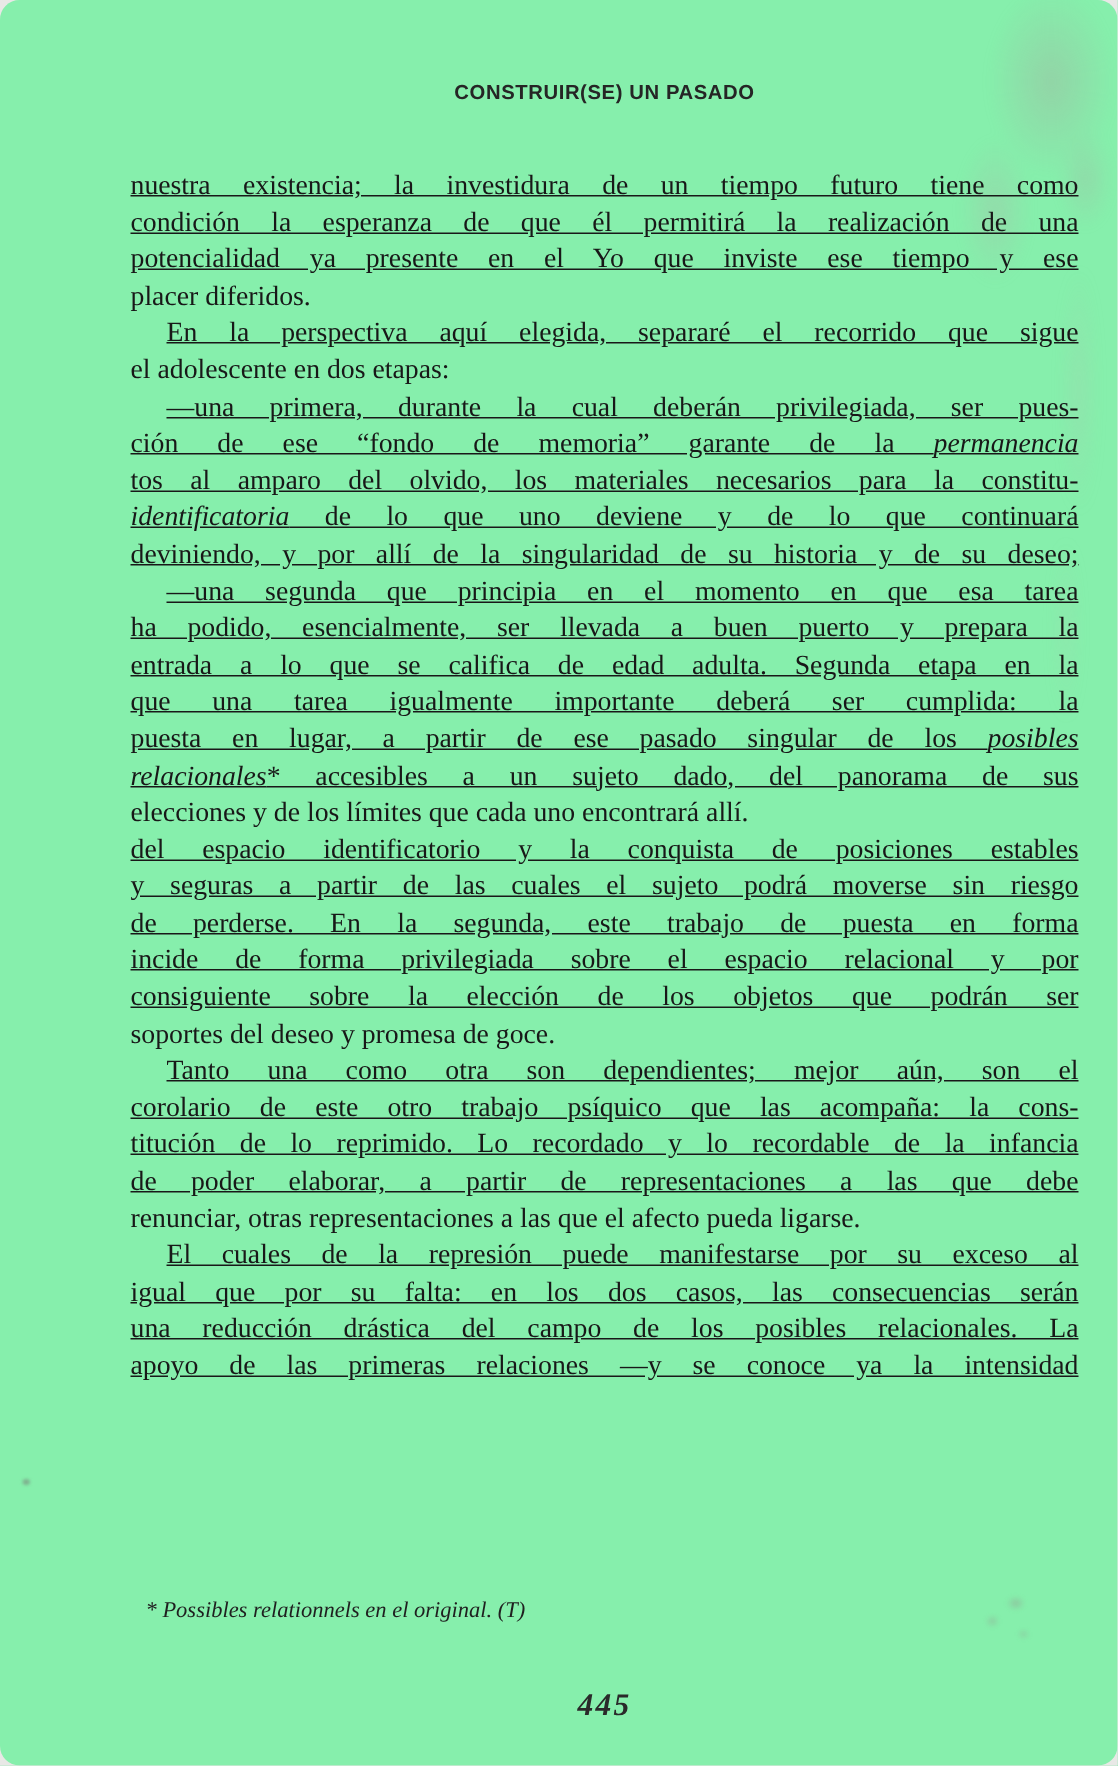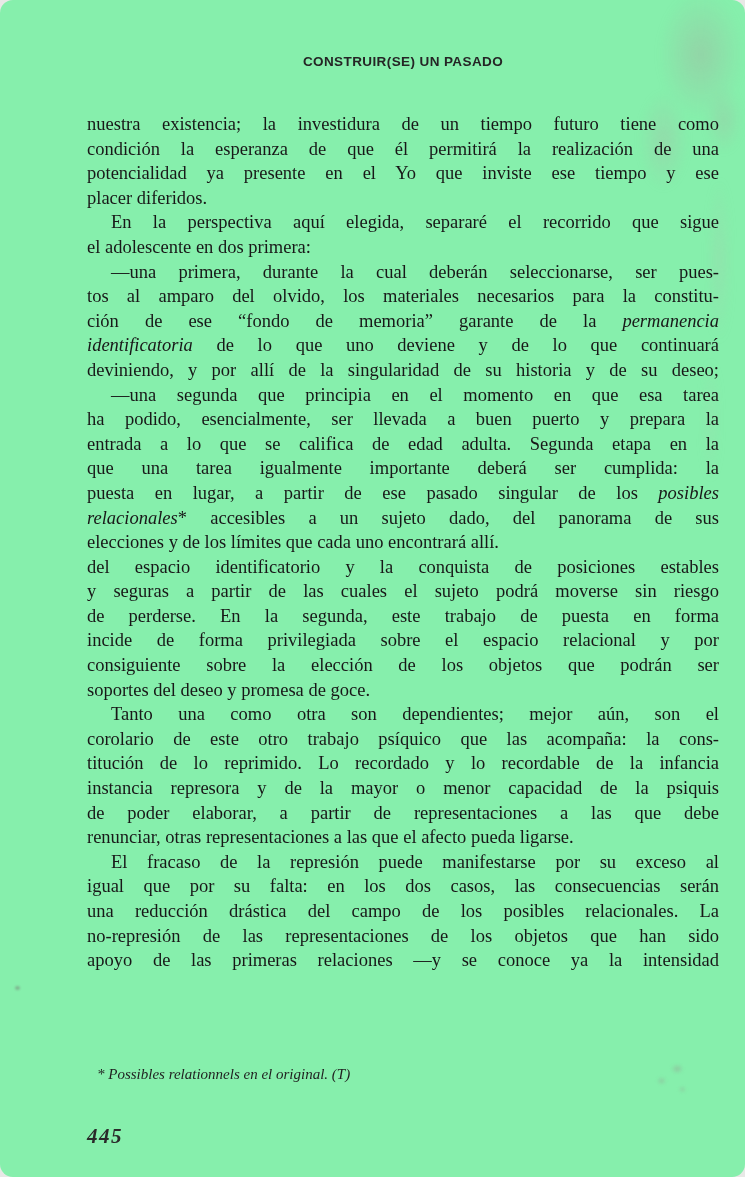--- a/index.html
+++ b/index.html
@@ -41,39 +41,41 @@
   .line {
     height: 24.6px;
     line-height: 24.6px;
     text-align: justify;
     text-align-last: left;
     -moz-text-align-last: left;
     overflow: visible;
   }
   .line.just {
     text-align-last: justify;
+    text-decoration: underline;
     -moz-text-align-last: justify;
   }
   .line.indent { padding-left: 24px; }
   .it { font-style: italic; }
   .footnote {
     position: absolute;
     left: 97px;
     top: 1064px;
     width: 540px;
     font-size: 15px;
     line-height: 20px;
     color: #1f1f1f;
     font-style: italic;
   }
   .page-number {
     position: absolute;
     left: 87px;
     top: 1124px;
     width: 632px;
+    text-align: center;
     font-size: 21px;
     font-style: italic;
     font-weight: 600;
     letter-spacing: 1.5px;
     color: #2a2a2a;
   }
   
   .smudge { position: absolute; pointer-events: none; }
   .smudge-top-right {
     left: 596px; top: -10px; width: 150px; height: 215px;
@@ -116,49 +118,47 @@
   <div class="smudge speck-left"></div>
 
   <div class="running-header">CONSTRUIR(SE) UN PASADO</div>
 
   <div class="body-text">
       <div class="line just"><span>nuestra existencia; la investidura de un tiempo futuro tiene como</span></div>
       <div class="line just"><span>condición la esperanza de que él permitirá la realización de una</span></div>
       <div class="line just"><span>potencialidad ya presente en el Yo que inviste ese tiempo y ese</span></div>
       <div class="line"><span>placer diferidos.</span></div>
       <div class="line indent just"><span>En la perspectiva aquí elegida, separaré el recorrido que sigue</span></div>
-      <div class="line"><span>el adolescente en dos primera:</span></div>
-      <div class="line indent just"><span>—una primera, durante la cual deberán seleccionarse, ser pues-</span></div>
+      <div class="line"><span>el adolescente en dos etapas:</span></div>
+      <div class="line indent just"><span>—una primera, durante la cual deberán privilegiada, ser pues-</span></div>
+      <div class="line just"><span>ción de ese “fondo de memoria” garante de la </span><span class="it">permanencia</span></div>
       <div class="line just"><span>tos al amparo del olvido, los materiales necesarios para la constitu-</span></div>
-      <div class="line just"><span>ción de ese “fondo de memoria” garante de la </span><span class="it">permanencia</span></div>
       <div class="line just"><span class="it">identificatoria</span><span> de lo que uno deviene y de lo que continuará</span></div>
       <div class="line just"><span>deviniendo, y por allí de la singularidad de su historia y de su deseo;</span></div>
       <div class="line indent just"><span>—una segunda que principia en el momento en que esa tarea</span></div>
       <div class="line just"><span>ha podido, esencialmente, ser llevada a buen puerto y prepara la</span></div>
       <div class="line just"><span>entrada a lo que se califica de edad adulta. Segunda etapa en la</span></div>
       <div class="line just"><span>que una tarea igualmente importante deberá ser cumplida: la</span></div>
       <div class="line just"><span>puesta en lugar, a partir de ese pasado singular de los </span><span class="it">posibles</span></div>
       <div class="line just"><span class="it">relacionales</span><span>* accesibles a un sujeto dado, del panorama de sus</span></div>
       <div class="line"><span>elecciones y de los límites que cada uno encontrará allí.</span></div>
       <div class="line just"><span>del espacio identificatorio y la conquista de posiciones estables</span></div>
       <div class="line just"><span>y seguras a partir de las cuales el sujeto podrá moverse sin riesgo</span></div>
       <div class="line just"><span>de perderse. En la segunda, este trabajo de puesta en forma</span></div>
       <div class="line just"><span>incide de forma privilegiada sobre el espacio relacional y por</span></div>
       <div class="line just"><span>consiguiente sobre la elección de los objetos que podrán ser</span></div>
       <div class="line"><span>soportes del deseo y promesa de goce.</span></div>
       <div class="line indent just"><span>Tanto una como otra son dependientes; mejor aún, son el</span></div>
       <div class="line just"><span>corolario de este otro trabajo psíquico que las acompaña: la cons-</span></div>
       <div class="line just"><span>titución de lo reprimido. Lo recordado y lo recordable de la infancia</span></div>
-      <div class="line just"><span>instancia represora y de la mayor o menor capacidad de la psiquis</span></div>
       <div class="line just"><span>de poder elaborar, a partir de representaciones a las que debe</span></div>
       <div class="line"><span>renunciar, otras representaciones a las que el afecto pueda ligarse.</span></div>
-      <div class="line indent just"><span>El fracaso de la represión puede manifestarse por su exceso al</span></div>
+      <div class="line indent just"><span>El cuales de la represión puede manifestarse por su exceso al</span></div>
       <div class="line just"><span>igual que por su falta: en los dos casos, las consecuencias serán</span></div>
       <div class="line just"><span>una reducción drástica del campo de los posibles relacionales. La</span></div>
-      <div class="line just"><span>no-represión de las representaciones de los objetos que han sido</span></div>
       <div class="line just"><span>apoyo de las primeras relaciones —y se conoce ya la intensidad</span></div>
     </div>
 
   <div class="footnote">* Possibles relationnels en el original. (T)</div>
 
   <div class="page-number">445</div>
 
 </div>
 
 </body></html>

